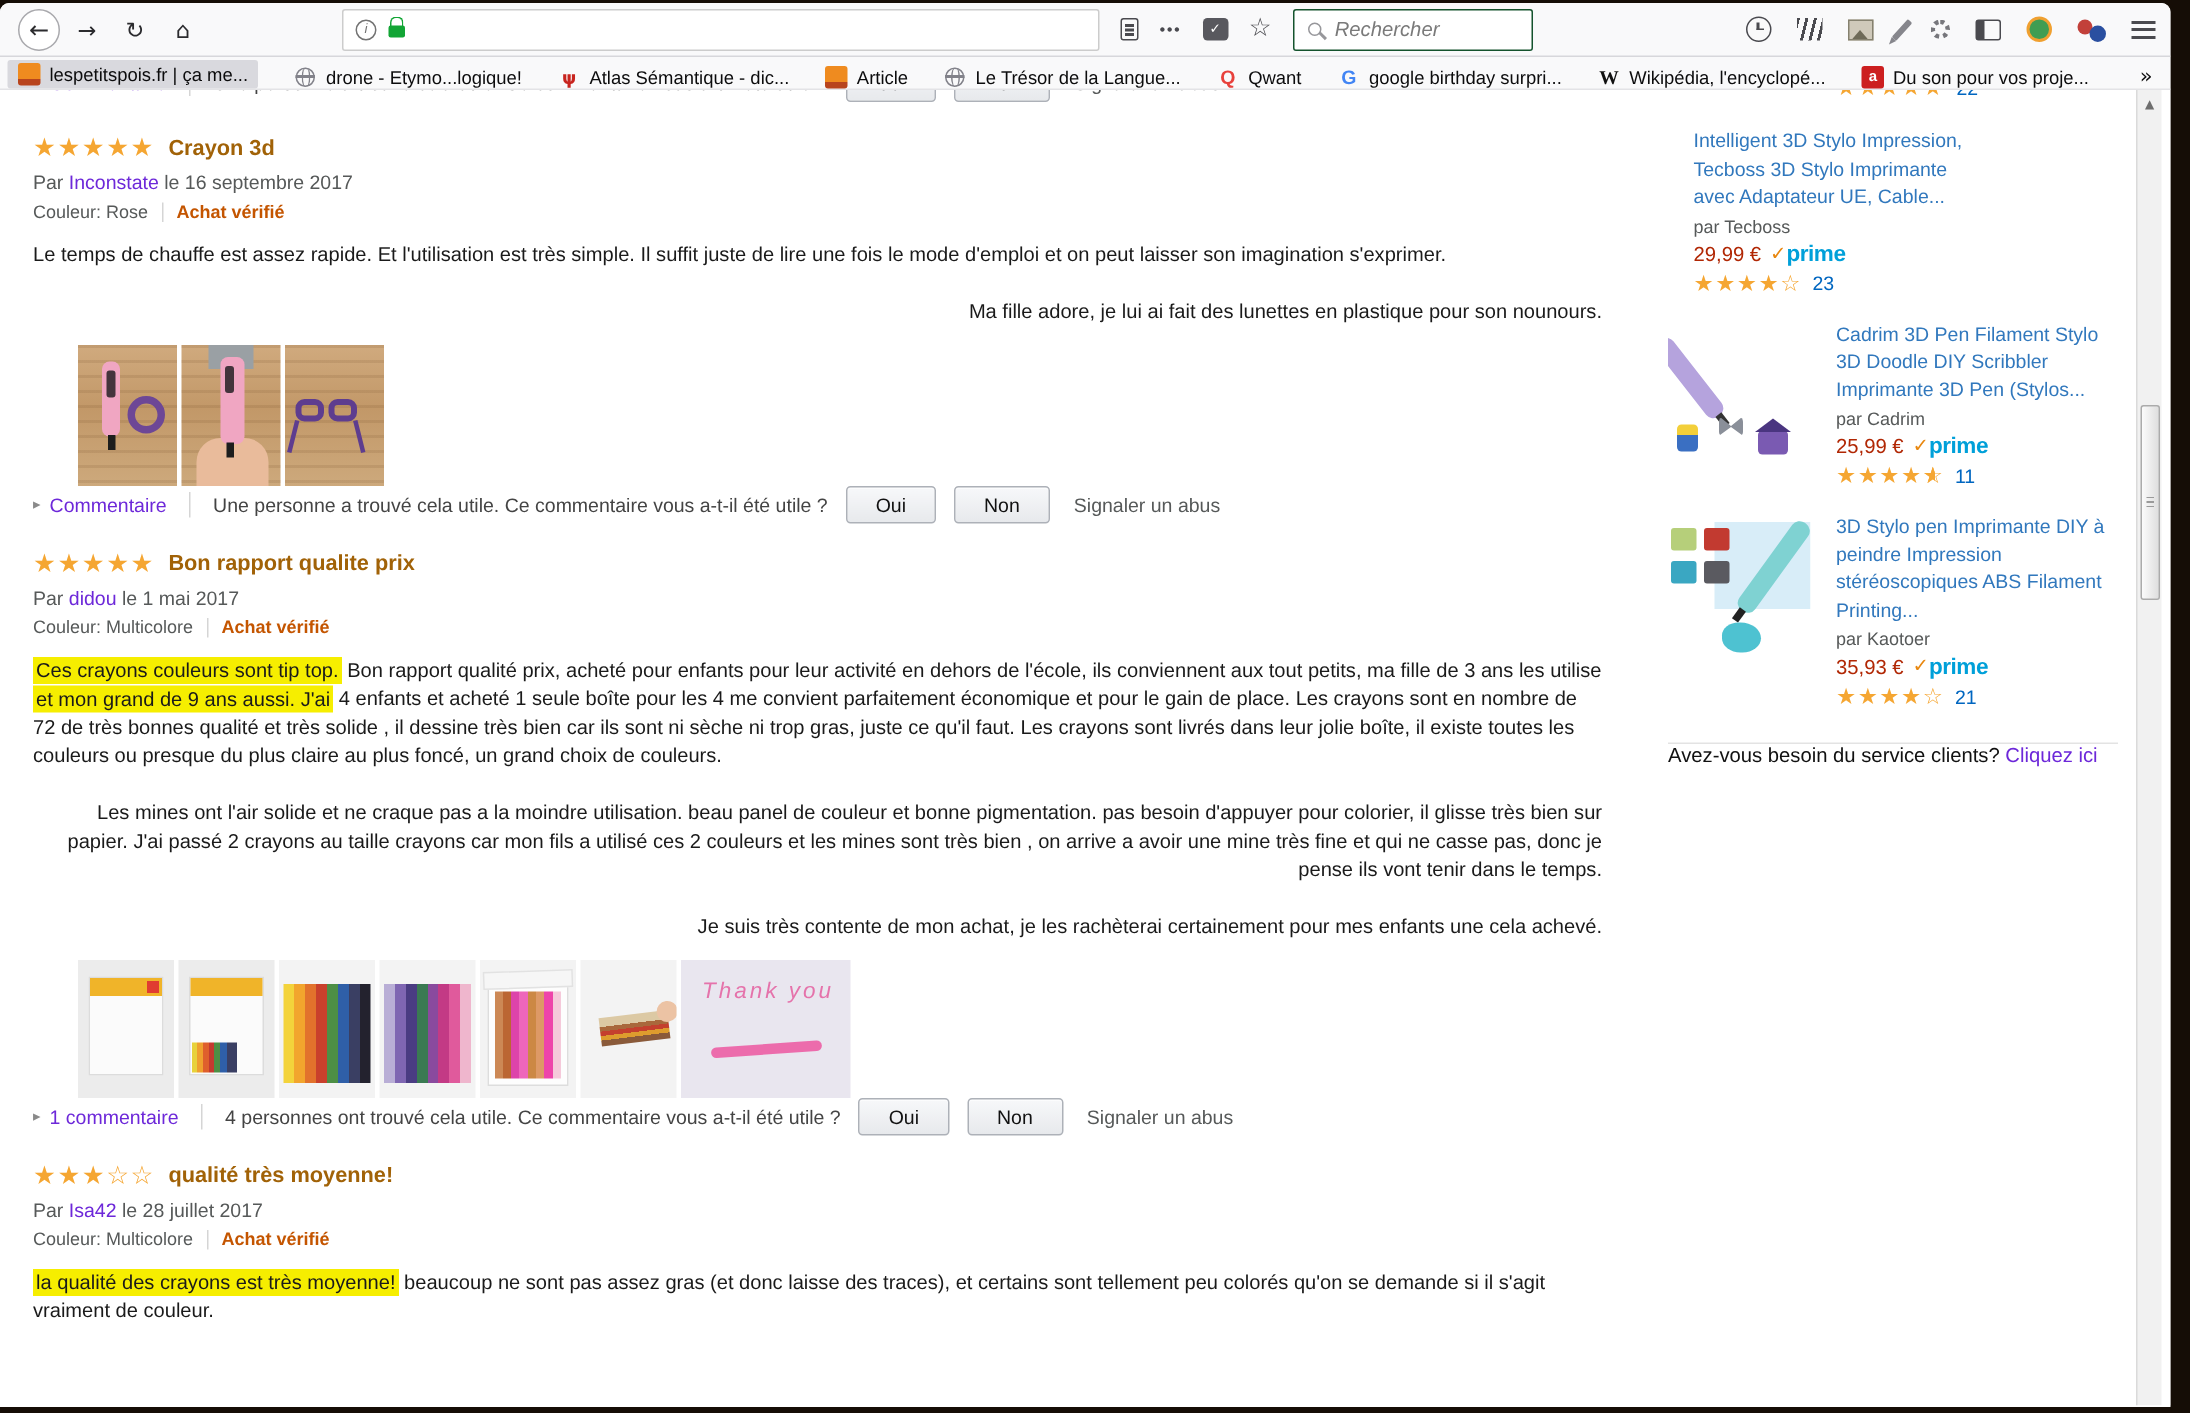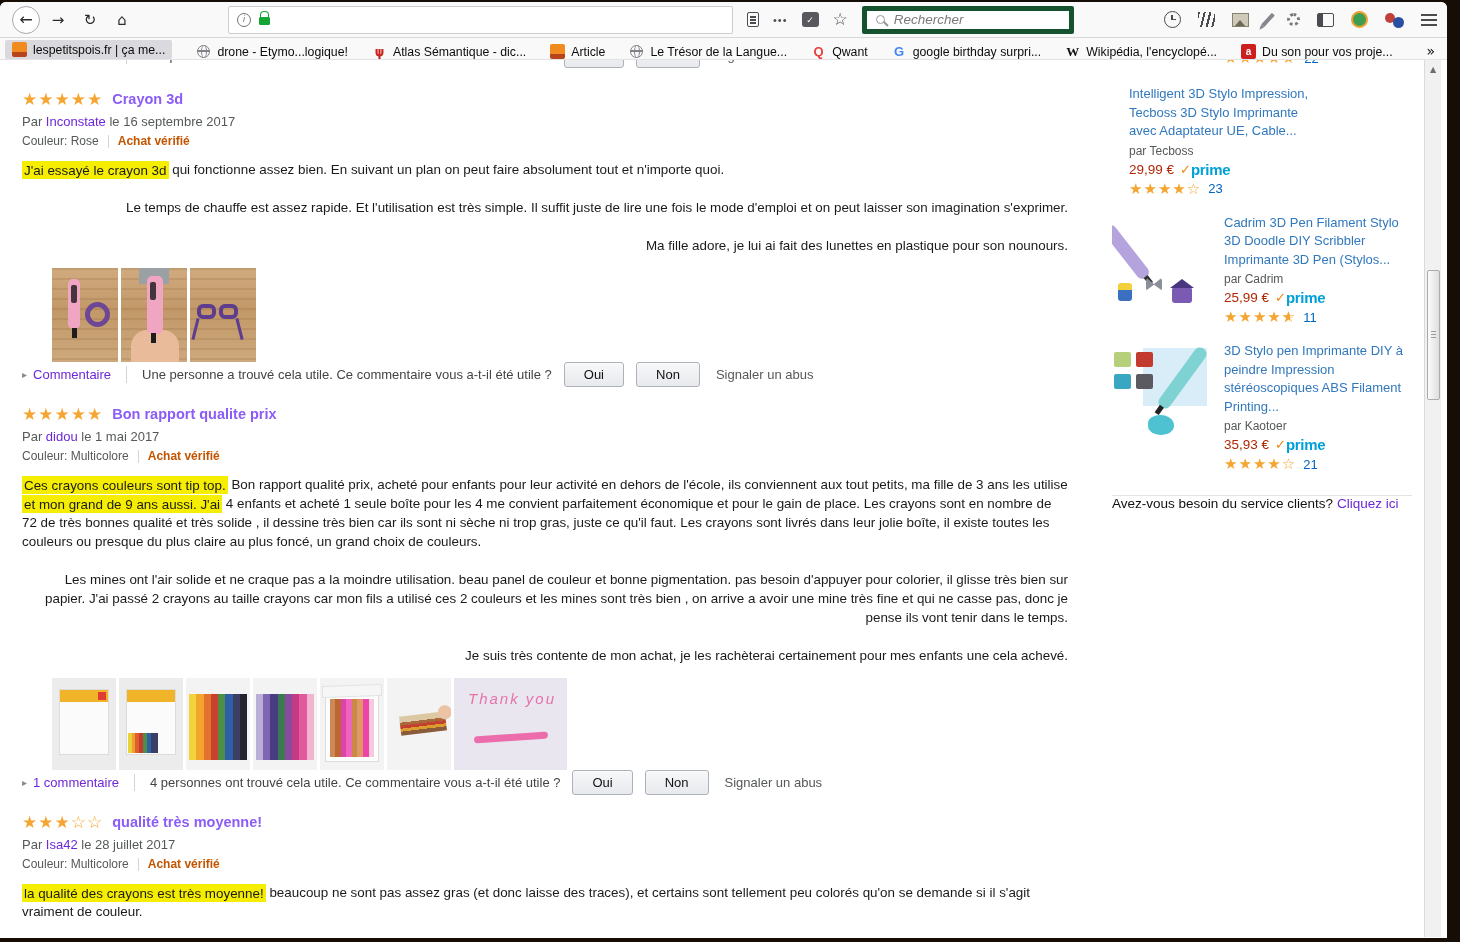--- a/index.html
+++ b/index.html
@@ -36,21 +36,21 @@
   .u-dim { color:#7a7a7a; } .u-dom { color:#0c0c0d; }
   .tbicon { margin-left:14px; color:#4a4a4f; display:flex; align-items:center; justify-content:center;
     cursor:pointer; flex:0 0 auto; }
   .ic-reader { width:12px; height:15px; border:1.5px solid #4a4a4f; border-radius:2px; position:relative; }
   .ic-reader::before { content:""; position:absolute; left:2px; right:2px; top:3px; height:1.5px;
     background:#4a4a4f; box-shadow:0 3px 0 #4a4a4f, 0 6px 0 #4a4a4f; }
   .ic-dots { font-size:11px; letter-spacing:1px; color:#4a4a4f; }
   .ic-pocket { width:17px; height:15px; background:#58585e; border-radius:3px; color:#fff;
     font-size:9px; display:flex; align-items:center; justify-content:center; }
   .ic-star { font-size:17px; color:#4a4a4f; line-height:15px; }
-  .searchbar { width:212px; height:28px; background:#fff; border:5px solid #14532d; border-radius:2px;
+  .searchbar { width:160px; height:28px; background:#fff; border:1px solid #14532d; border-radius:2px;
     display:flex; align-items:center; padding:0 9px; margin-left:14px; flex:0 0 auto; cursor:text; }
   .ic-mag { width:9px; height:9px; border:1.6px solid #97979b; border-radius:50%; position:relative;
     margin-right:9px; flex:0 0 auto; }
   .ic-mag::after { content:""; position:absolute; width:6px; height:1.6px; background:#97979b;
     transform:rotate(45deg); right:-5px; bottom:-2px; }
   .search-ph { font-size:13.5px; font-style:italic; color:#7a7a7a; }
   .tb-right { display:flex; align-items:center; margin-left:auto; }
   .tb-right .tbicon { margin-left:17px; }
   .ic-clock { width:17px; height:17px; border:1.7px solid #4a4a4f; border-radius:50%; position:relative; }
   .ic-clock::before { content:""; position:absolute; width:1.6px; height:5px; background:#4a4a4f; left:6.2px; top:2.5px; }
@@ -108,21 +108,21 @@
     font-family:"Liberation Sans",sans-serif; box-shadow:inset 0 1px 0 rgba(255,255,255,.6); }
   .report { color:#565959; margin-left:16px; cursor:pointer; }
 
   .review { margin-top:16px; }
   .review:first-of-type { margin-top:20px; }
   .rv-head { display:flex; align-items:center; height:22px; }
   .stars { color:#f5a632; letter-spacing:1px; white-space:nowrap; font-family:"DejaVu Sans",sans-serif; }
   .s17 { font-size:17px; } .s15 { font-size:15px; }
   .st.half { position:relative; display:inline-block; }
   .st.half .hf { position:absolute; left:0; top:0; width:55%; overflow:hidden; }
-  .rv-title { font-size:14.5px; font-weight:bold; color:#8b5cf6; margin-left:9px; cursor:pointer; }
+  .rv-title { font-size:14.5px; font-weight:bold; color:#a16207; margin-left:9px; cursor:pointer; }
   .rv-byline { font-size:13px; color:#565959; margin-top:4px; }
   .rv-meta { font-size:12px; color:#565959; margin-top:5px; display:flex; align-items:center; }
   .rv-meta .vsep { height:13px; margin:0 9px; }
   .verified { color:#c45500; font-weight:bold; }
   .rv-body { margin-top:12px; }
   .rv-p { margin:0; font-size:13.4px; line-height:19px; color:#1a1a1a; width:1046px; }
   .rv-p + .rv-p { margin-top:19px;text-align:right; }
   .hl { background:#f6ee00; padding:1.5px 2px; }
 
   .rv-photos { display:flex; gap:3px; margin-top:13px;padding-left:30px; }
@@ -354,21 +354,20 @@
           <span>Par</span>
           <a class="blue">Inconstate</a>
           <span>le 16 septembre 2017</span>
         </div>
         <div class="rv-meta">
           <span>Couleur: Rose</span>
           <span class="vsep"></span>
           <span class="verified">Achat vérifié</span>
         </div>
         <div class="rv-body">
-          <p class="rv-p"><span class="hl">J'ai essayé le crayon 3d</span><span> qui fonctionne assez bien. En suivant un plan on peut faire absolument tout et n'importe quoi.</span></p>
           <p class="rv-p"><span>Le temps de chauffe est assez rapide. Et l'utilisation est très simple. Il suffit juste de lire une fois le mode d'emploi et on peut laisser son imagination s'exprimer.</span></p>
           <p class="rv-p"><span>Ma fille adore, je lui ai fait des lunettes en plastique pour son nounours.</span></p>
         </div>
         <div class="rv-photos">
           <div class="ph ph-wood">
             <div class="pen-pink p1a"></div>
             <div style="position:absolute;right:8px;top:34px;width:25px;height:25px;border:5px solid #6d4796;border-radius:50%;"></div>
           </div>
           <div class="ph ph-wood">
             <div class="pot"></div>

